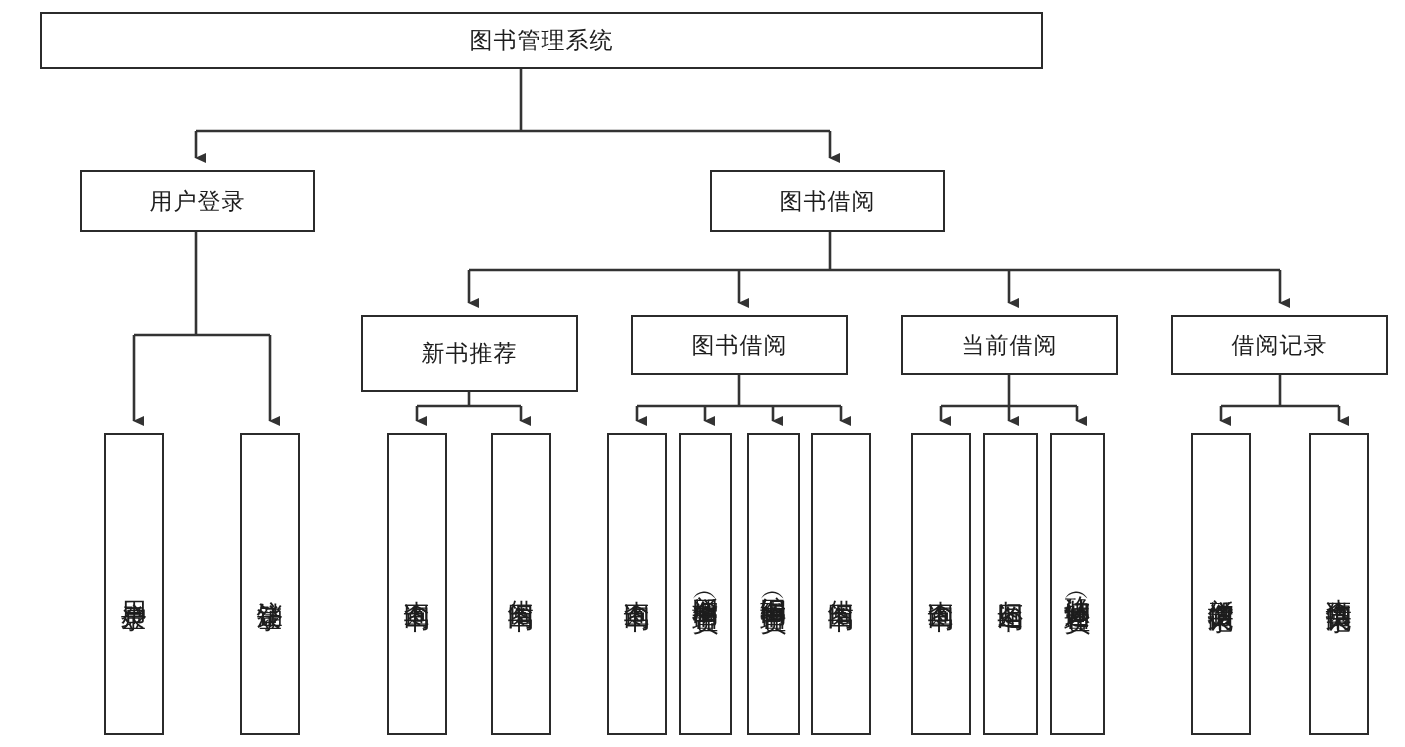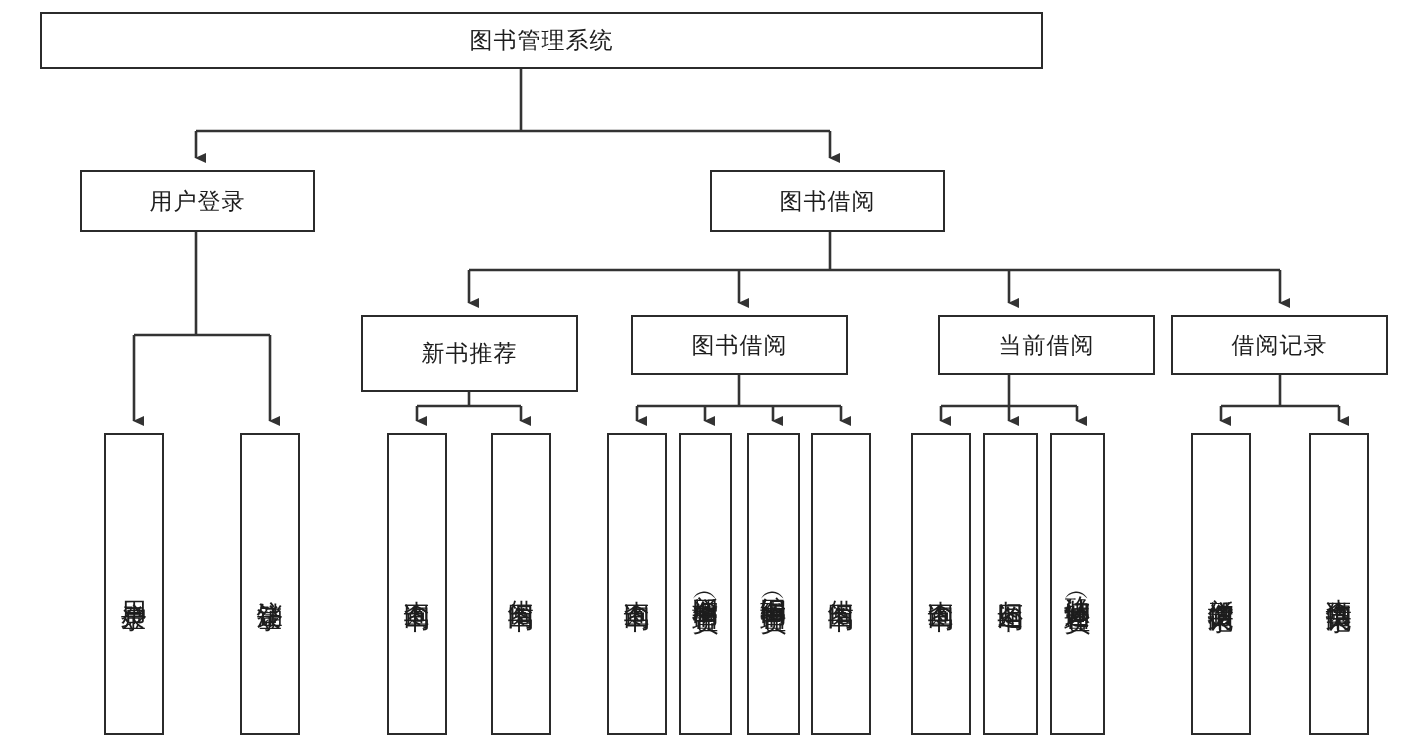--- a/index.html
+++ b/index.html
@@ -70,21 +70,21 @@
     </g>
   </svg>
 
   <div class="node h" style="left:20px;top:12px;width:1003px;height:57px;margin-left:20px;">图书管理系统</div>
 
   <div class="node h" style="left:80px;top:170px;width:235px;height:62px;">用户登录</div>
   <div class="node h" style="left:710px;top:170px;width:235px;height:62px;">图书借阅</div>
 
   <div class="node h" style="left:361px;top:315px;width:217px;height:77px;">新书推荐</div>
   <div class="node h" style="left:631px;top:315px;width:217px;height:60px;">图书借阅</div>
-  <div class="node h" style="left:901px;top:315px;width:217px;height:60px;margin-left:37px;">当前借阅</div>
+  <div class="node h" style="left:901px;top:315px;width:217px;height:60px;">当前借阅</div>
   <div class="node h" style="left:1171px;top:315px;width:217px;height:60px;">借阅记录</div>
 
   <div class="node v" style="left:104px;top:433px;width:60px;height:302px;">
     <span class="vtext">用户登录</span>
   </div>
   <div class="node v" style="left:240px;top:433px;width:60px;height:302px;">
     <span class="vtext">注销登录</span>
   </div>
 
   <div class="node v" style="left:387px;top:433px;width:60px;height:302px;">

